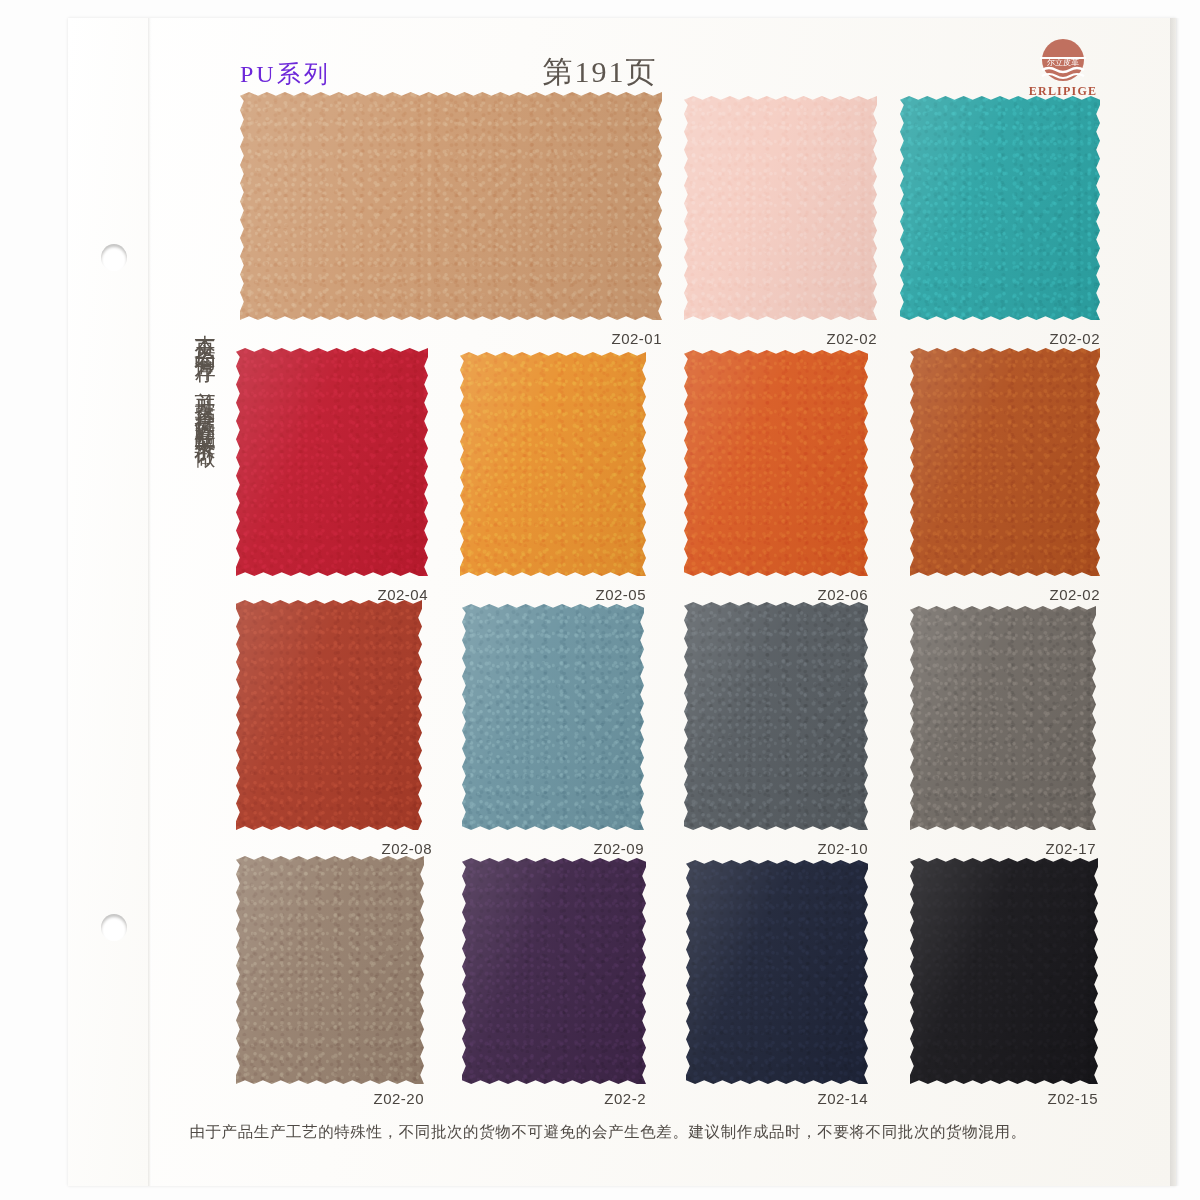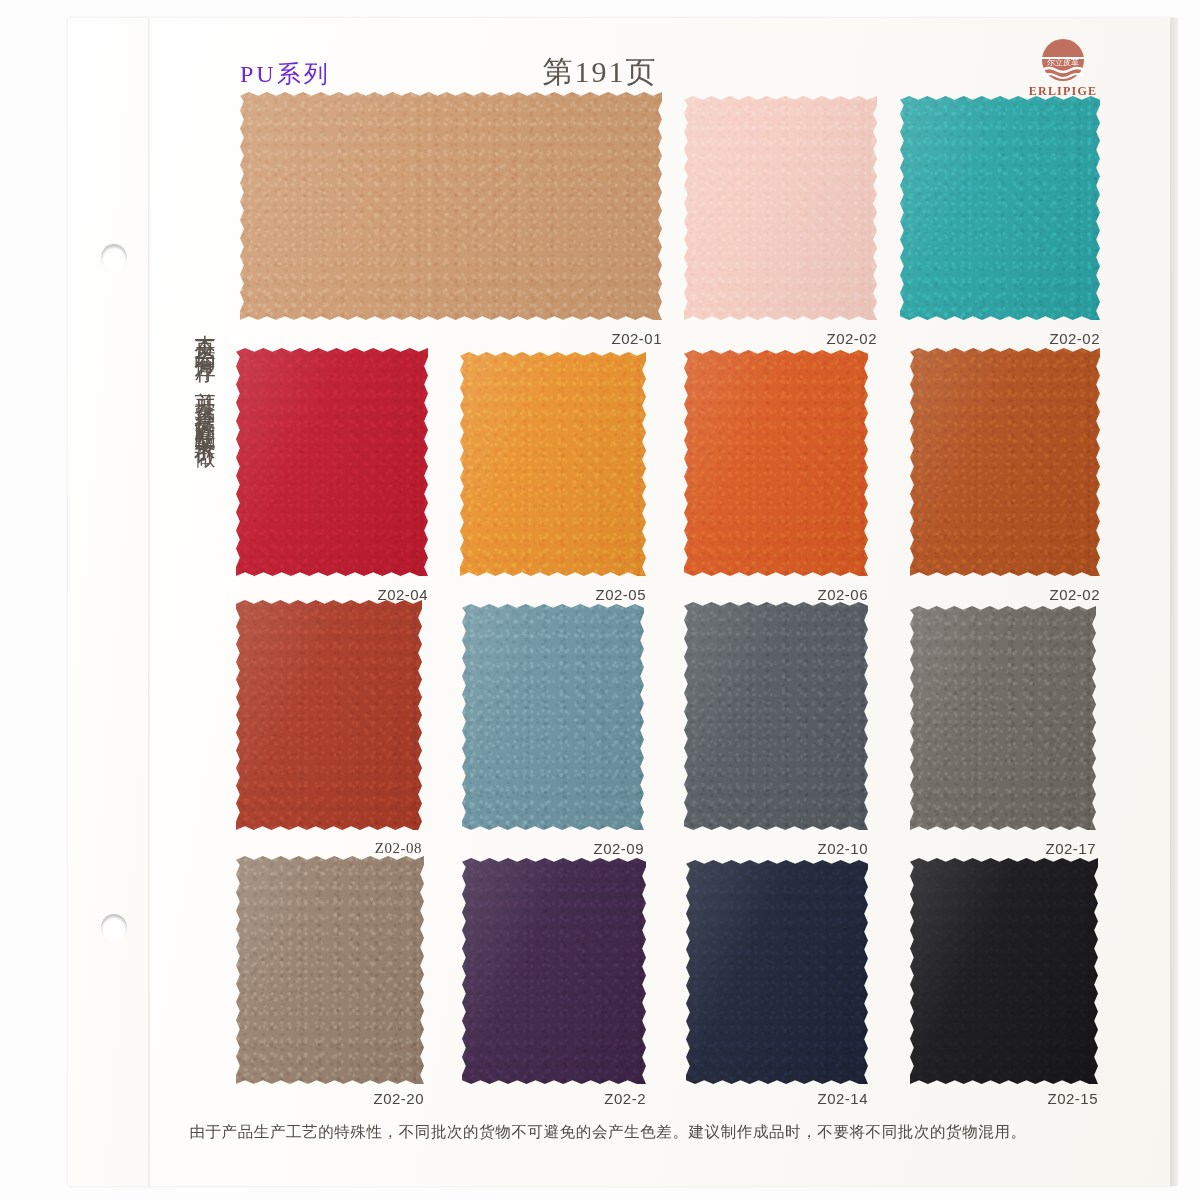--- a/index.html
+++ b/index.html
@@ -202,21 +202,21 @@
       </div>
       <div class="label" style="left: 910px; top: 586px; width: 190px; position: absolute;">Z02-02</div>
       <div class="cell" style="left: 236px; top: 600px; width: 186px; height: 230px;">
         <div class="swatch" style="clip-path: polygon(0px 3.8px, 8.9px 0px, 17.7px 3.8px, 26.6px 0px, 35.4px 3.8px, 44.3px 0px, 53.1px 3.8px, 62px 0px, 70.9px 3.8px, 79.7px 0px, 88.6px 3.8px, 97.4px 0px, 106.3px 3.8px, 115.1px 0px, 124px 3.8px, 132.9px 0px, 141.7px 3.8px, 150.6px 0px, 159.4px 3.8px, 168.3px 0px, 177.1px 3.8px, 186px 0px, 186px 8.8px, 182.2px 17.7px, 186px 26.5px, 182.2px 35.4px, 186px 44.2px, 182.2px 53.1px, 186px 61.9px, 182.2px 70.8px, 186px 79.6px, 182.2px 88.5px, 186px 97.3px, 182.2px 106.2px, 186px 115px, 182.2px 123.8px, 186px 132.7px, 182.2px 141.5px, 186px 150.4px, 182.2px 159.2px, 186px 168.1px, 182.2px 176.9px, 186px 185.8px, 182.2px 194.6px, 186px 203.5px, 182.2px 212.3px, 186px 221.2px, 182.2px 230px, 177.1px 230px, 168.3px 226.2px, 159.4px 230px, 150.6px 226.2px, 141.7px 230px, 132.9px 226.2px, 124px 230px, 115.1px 226.2px, 106.3px 230px, 97.4px 226.2px, 88.6px 230px, 79.7px 226.2px, 70.9px 230px, 62px 226.2px, 53.1px 230px, 44.3px 226.2px, 35.4px 230px, 26.6px 226.2px, 17.7px 230px, 8.9px 226.2px, 0px 230px, 0px 221.2px, 3.8px 212.3px, 0px 203.5px, 3.8px 194.6px, 0px 185.8px, 3.8px 176.9px, 0px 168.1px, 3.8px 159.2px, 0px 150.4px, 3.8px 141.5px, 0px 132.7px, 3.8px 123.8px, 0px 115px, 3.8px 106.2px, 0px 97.3px, 3.8px 88.5px, 0px 79.6px, 3.8px 70.8px, 0px 61.9px, 3.8px 53.1px, 0px 44.2px, 3.8px 35.4px, 0px 26.5px, 3.8px 17.7px, 0px 8.8px);">
           <div class="face" style="background: rgb(169, 59, 40);">
             <div class="grain"></div>
             <div class="sheen"></div>
           </div>
         </div>
       </div>
-      <div class="label" style="left: 236px; top: 840px; width: 186px; position: absolute; font-family: Liberation Serif, serif;">Z02-08</div>
+      <div class="label" style="left: 246px; top: 840px; width: 186px; position: absolute;">Z02-08</div>
       <div class="cell" style="left: 462px; top: 604px; width: 182px; height: 226px;">
         <div class="swatch" style="clip-path: polygon(0px 3.8px, 9.1px 0px, 18.2px 3.8px, 27.3px 0px, 36.4px 3.8px, 45.5px 0px, 54.6px 3.8px, 63.7px 0px, 72.8px 3.8px, 81.9px 0px, 91px 3.8px, 100.1px 0px, 109.2px 3.8px, 118.3px 0px, 127.4px 3.8px, 136.5px 0px, 145.6px 3.8px, 154.7px 0px, 163.8px 3.8px, 172.9px 0px, 182px 3.8px, 182px 9px, 178.2px 18.1px, 182px 27.1px, 178.2px 36.2px, 182px 45.2px, 178.2px 54.2px, 182px 63.3px, 178.2px 72.3px, 182px 81.4px, 178.2px 90.4px, 182px 99.4px, 178.2px 108.5px, 182px 117.5px, 178.2px 126.6px, 182px 135.6px, 178.2px 144.6px, 182px 153.7px, 178.2px 162.7px, 182px 171.8px, 178.2px 180.8px, 182px 189.8px, 178.2px 198.9px, 182px 207.9px, 178.2px 217px, 182px 226px, 172.9px 226px, 163.8px 222.2px, 154.7px 226px, 145.6px 222.2px, 136.5px 226px, 127.4px 222.2px, 118.3px 226px, 109.2px 222.2px, 100.1px 226px, 91px 222.2px, 81.9px 226px, 72.8px 222.2px, 63.7px 226px, 54.6px 222.2px, 45.5px 226px, 36.4px 222.2px, 27.3px 226px, 18.2px 222.2px, 9.1px 226px, 0px 222.2px, 0px 217px, 3.8px 207.9px, 0px 198.9px, 3.8px 189.8px, 0px 180.8px, 3.8px 171.8px, 0px 162.7px, 3.8px 153.7px, 0px 144.6px, 3.8px 135.6px, 0px 126.6px, 3.8px 117.5px, 0px 108.5px, 3.8px 99.4px, 0px 90.4px, 3.8px 81.4px, 0px 72.3px, 3.8px 63.3px, 0px 54.2px, 3.8px 45.2px, 0px 36.2px, 3.8px 27.1px, 0px 18.1px, 3.8px 9px);">
           <div class="face" style="background: rgb(107, 147, 160);">
             <div class="grain"></div>
             <div class="sheen"></div>
           </div>
         </div>
       </div>
       <div class="label" style="left: 462px; top: 840px; width: 182px; position: absolute;">Z02-09</div>
       <div class="cell" style="left: 684px; top: 602px; width: 184px; height: 228px;">

